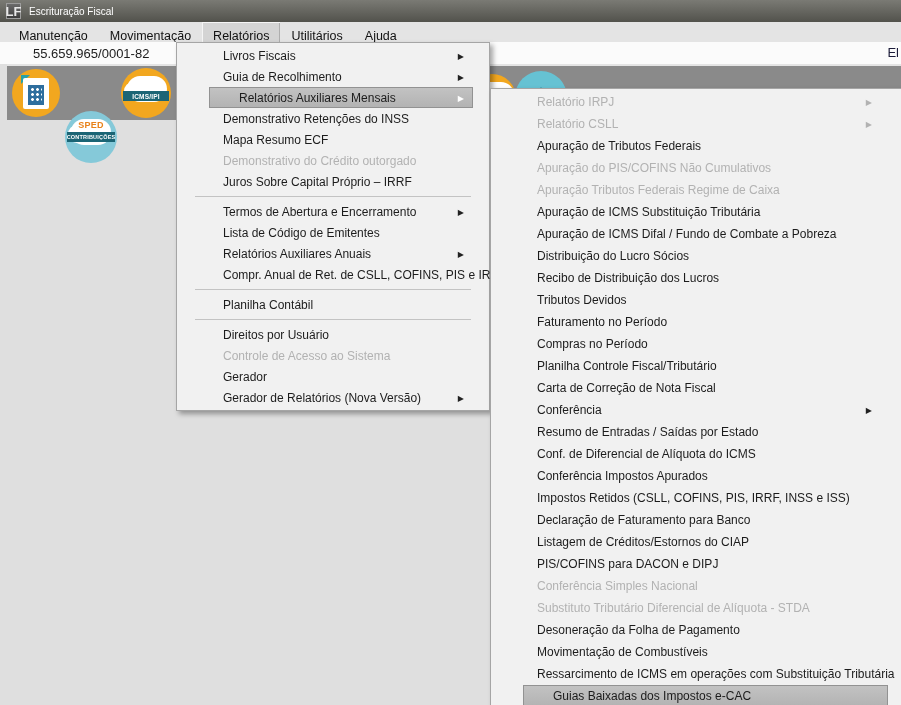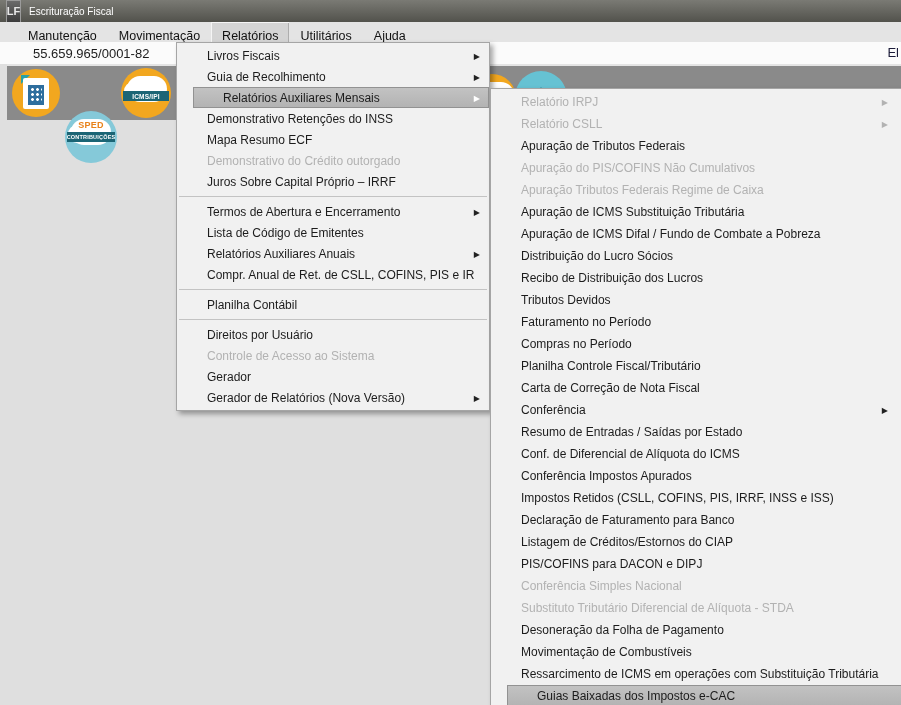--- a/index.html
+++ b/index.html
@@ -3,28 +3,28 @@
 <meta charset="utf-8">
 <style>
   * { margin:0; padding:0; box-sizing:border-box; }
   html,body { width:901px; height:705px; }
   body { font-family:"Liberation Sans", sans-serif; }
   #screen { position:relative; width:901px; height:705px; overflow:hidden; background:#dfdfdf; }
 
   
   #titlebar { position:absolute; left:0; top:0; width:901px; height:22px;
     background:linear-gradient(#7a7a74,#52524c); display:flex; align-items:center; }
-  #app-icon { width:15px; height:23px; margin:0 8px 0 6px; background:linear-gradient(#6b6b6b,#3c3c3c);
-    border:1px solid #9b9b9b; color:#e8e8e8; font-size:11px; font-weight:bold;
+  #app-icon { width:15px; height:16px; margin:0 8px 0 6px; background:linear-gradient(#6b6b6b,#3c3c3c);
+    border:1px solid #9b9b9b; color:#e8e8e8; font-size:13px; font-weight:bold;
     display:flex; align-items:center; justify-content:center; }
   #title-text { color:#ffffff; font-size:10px; }
 
   
   #menubar { position:absolute; left:0; top:22px; width:901px; height:28px; background:#e4e4e4;
-    display:flex; align-items:stretch; padding-left:17px; font-size:12.5px; color:#111; }
+    display:flex; align-items:stretch; padding-left:8px; font-size:12.5px; color:#111; }
   .mb-item { display:flex; align-items:center; padding:0 11px; cursor:default; }
   .mb-item.active { background:#d4d4d4; box-shadow: inset 1px 1px 0 #f5f5f5, inset -1px -1px 0 #aeaeae; }
 
   
   #company-row { position:absolute; left:0; top:42px; width:901px; height:22px; background:#fbfbfb;
     display:flex; align-items:center; font-size:13px; color:#1b1b1b; }
   #cnpj { margin-left:33px; }
   #right-trunc { position:absolute; right:2px; top:3px; color:#1c1c3a; }
 
   
@@ -51,21 +51,21 @@
     color:#ffffff; font-size:5.5px; font-weight:bold; display:flex; align-items:center; justify-content:center;
     letter-spacing:.2px; }
   #icon-icms .banner { top:23px; font-size:6.5px; }
   #icon-partial-orange { left:461px; top:8px; width:48px; height:48px; background:#f2a71f; }
   #icon-partial-teal { left:508px; top:5px; width:52px; height:52px; background:#66c2d3; }
   #icon-partial-teal .tri { position:absolute; left:13px; top:16px; width:0; height:0;
     border-left:13px solid transparent; border-right:13px solid transparent; border-bottom:20px solid #2c8296; }
 
   
   .menu { position:absolute; background:#f1f1f1; border:1px solid #a5a5a5;
-    box-shadow:3px 3px 5px rgba(0,0,0,.35); padding:2px 0; font-size:12px; color:#1c1c1c; }
+    box-shadow:3px 3px 5px rgba(0,0,0,.35); padding:2px 16px; font-size:12px; color:#1c1c1c; }
   #menu-relatorios { left:176px; top:42px; width:314px; z-index:10; }
   #menu-aux { left:490px; top:88px; width:415px; z-index:20; }
   .mi { position:relative; height:21px; display:flex; align-items:center;
     padding-left:30px; padding-right:18px; white-space:nowrap; cursor:default; }
   #menu-aux .mi { height:22px; }
   .mi .arrow { position:absolute; right:9px; top:50%; transform:translateY(-50%);
     font-size:8px; color:#222; }
   #menu-aux .mi .arrow { right:16px; }
   .mi.disabled { color:#b2b2b2; }
   .mi.disabled .arrow { color:#b2b2b2; }

